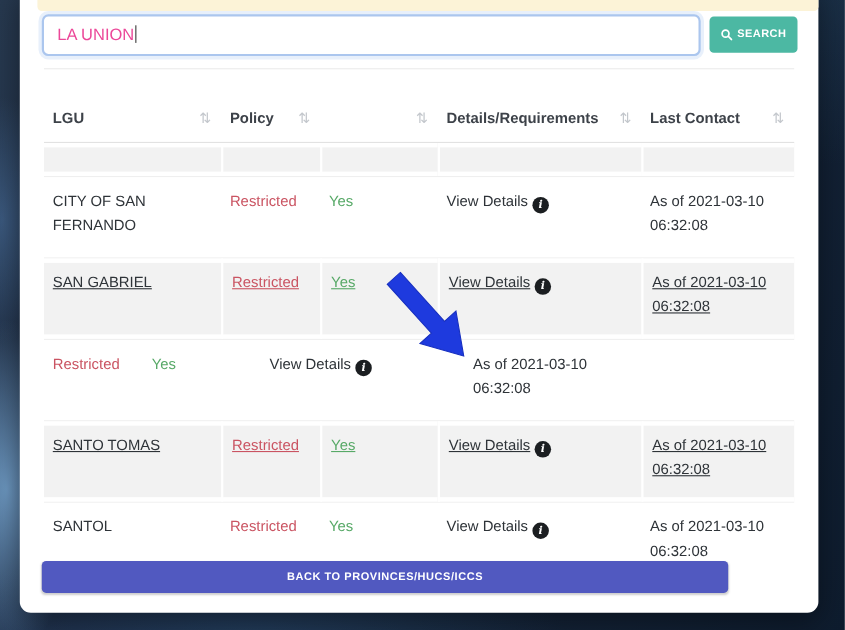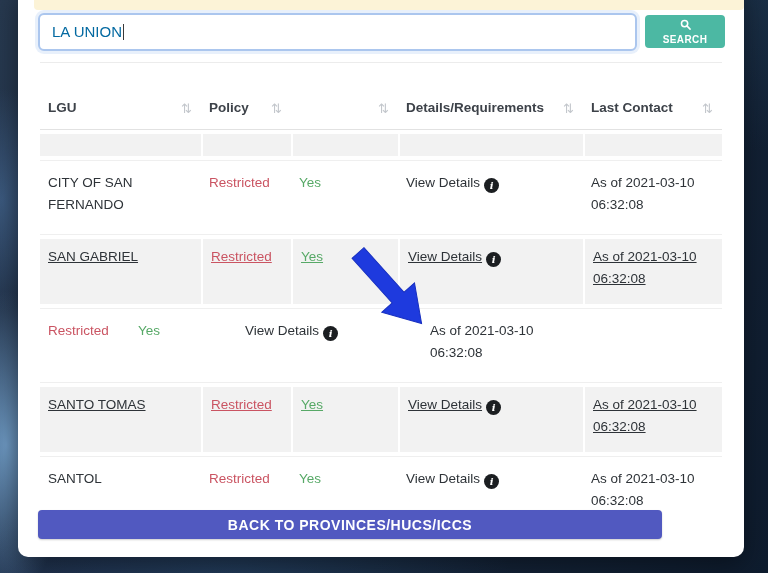--- a/index.html
+++ b/index.html
@@ -19,28 +19,28 @@
   .card { position:absolute; left:18px; top:-14px; width:726px; height:571px;
     background:#fff; border-radius:10px; box-shadow:0 8px 26px rgba(0,0,0,.4); }
 
   .banner { position:absolute; left:16px; top:0; width:710px; height:24px;
     background:var(--banner-bg,#fcf3d7); border-radius:4px; }
 
   .search-row { position:absolute; left:20px; top:27px; width:706px; height:38px; }
   .search-box { position:absolute; left:0; top:0; width:599px; height:38px;
     background:#fff; border:2px solid #abc6ee; border-radius:6px;
     box-shadow:0 0 0 3px rgba(130,170,235,.18);
-    font-size:15px; color:#0369a1; line-height:34px; padding:0 12px; }
+    font-size:15px; color:#ec4899; line-height:34px; padding:0 12px; }
   .caret { display:inline-block; width:1px; height:16px; background:#3a3a3a;
     vertical-align:-3px; margin-left:1px; }
   .search-btn { position:absolute; left:607px; top:2px; width:80px; height:33px;
     background:var(--search-button-bg,#4cb8a3); border:none; border-radius:4px;
     color:#fff; font-size:10px; font-weight:700; letter-spacing:.4px;
     display:flex; align-items:center; justify-content:center; gap:4px; cursor:pointer;
-    font-family:inherit;flex-direction:column; }
+    font-family:inherit; }
 
   .table-wrap { position:absolute; left:22px; top:76px; width:682px; }
   .t-head { display:flex; align-items:flex-end; height:68px;
     border-top:1px solid #ececec; border-bottom:1px solid #e2e2e2; }
   .h-cell { position:relative; padding:0 22px 12px 8px; font-size:13.5px;
     font-weight:600; color:#3d4249; line-height:19px; }
   .sort { position:absolute; right:9px; bottom:11px; color:#c3c7cc;
     font-size:13px; font-weight:400; font-family:"DejaVu Sans",sans-serif; }
 
   .c1{width:161px;} .c2{width:90px;} .c3{width:107px;} .c4{width:185px;} .c5{width:139px;}
@@ -56,21 +56,21 @@
   .details { cursor:pointer; }
   .info-circle { display:inline-block; width:15px; height:15px; border-radius:50%;
     background:var(--info-icon-bg,#1b1e21); color:#fff; font-size:10px; font-weight:700;
     font-family:"DejaVu Serif",serif; font-style:italic; text-align:center;
     line-height:15px; vertical-align:-2px; margin-left:4px; }
 
   .arrow-svg { position:absolute; left:325px; top:252px; pointer-events:none; }
 
   .back-btn { position:absolute; left:20px; top:524px; width:624px; height:29px;
     background:var(--back-button-bg,#5159c0); border:none; border-radius:4px;
-    color:#fff; font-size:14px; font-weight:700; letter-spacing:.5px;
+    color:#fff; font-size:10px; font-weight:700; letter-spacing:.5px;
     display:flex; align-items:center; justify-content:center; cursor:pointer;
     box-shadow:0 1px 2px rgba(0,0,0,.2); font-family:inherit; }
 </style>
 </head>
 <body>
 
 <div class="bg"></div>
 
 <div class="card">
 

